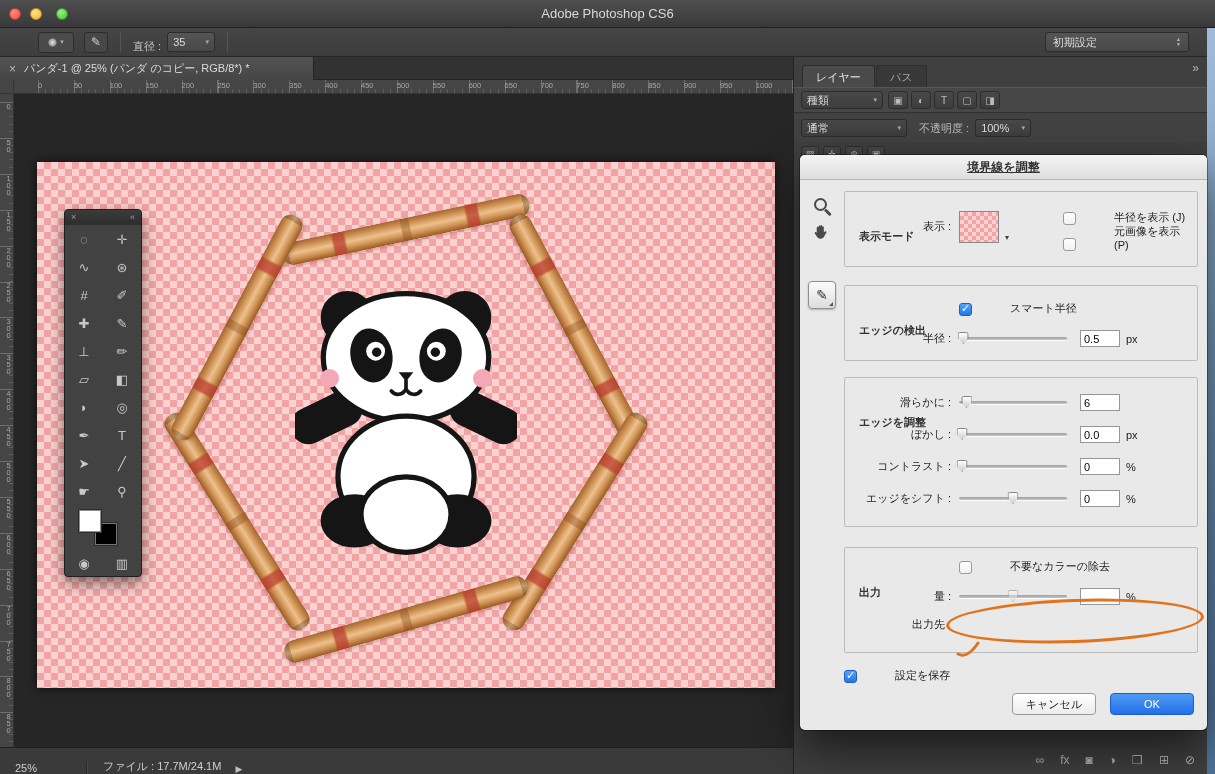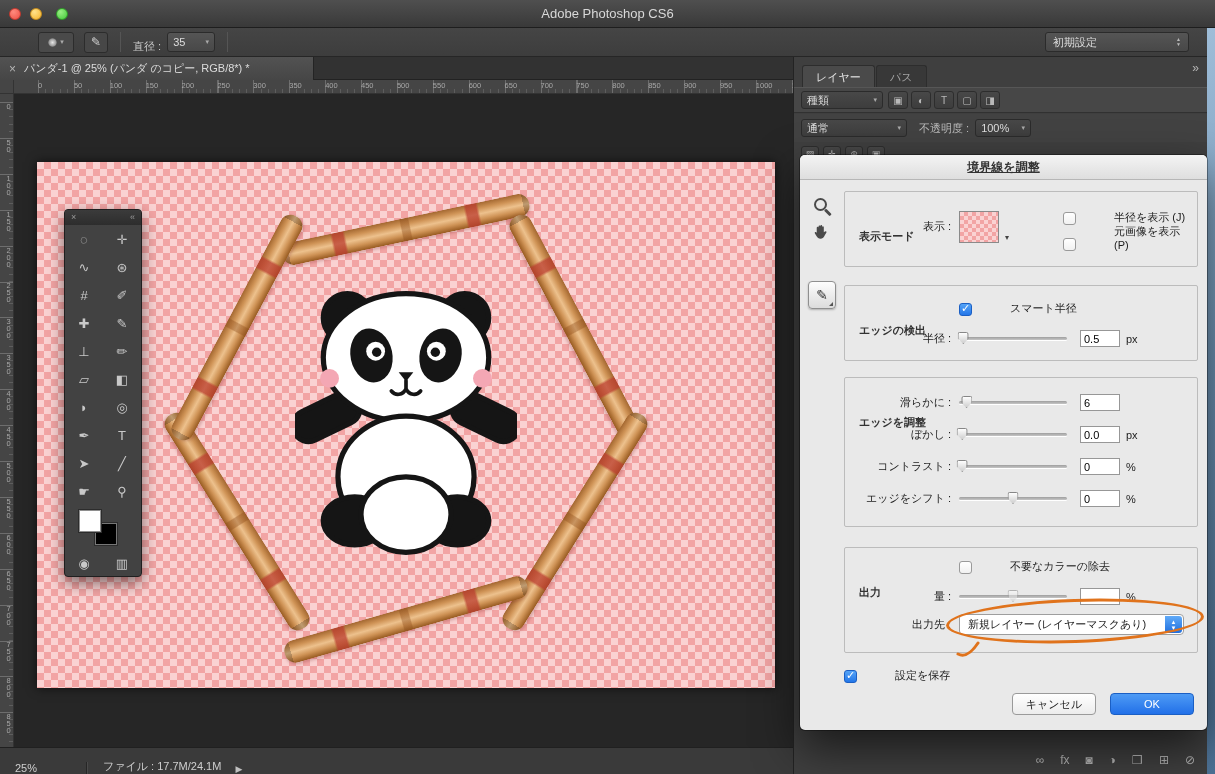--- a/index.html
+++ b/index.html
@@ -504,24 +504,20 @@
       <div class="frow" style="top:38px;">
         <span class="flabel">量 :</span>
         <div class="slider">
             <span class="thumb dim" style="left:50%;"></span>
           </div>
         <input class="num" value="" style="">
         <span class="unit">%</span>
       </div>
       <div class="frow" style="top:66px;">
         <span class="flabel">出力先 :</span>
-        <div class="outcombo">
-          <span>新規レイヤー (レイヤーマスクあり)</span>
-          <span class="outstepper">▲<br>▼</span>
-        </div>
       </div>
     </div>
 
     <div class="cbrow" style="left:44px; top:512px;">
       <span class="cb on"></span>
       <span class="cb-label">設定を保存</span>
     </div>
 
     <button class="btn cancel">キャンセル</button>
     <button class="btn ok">OK</button>

